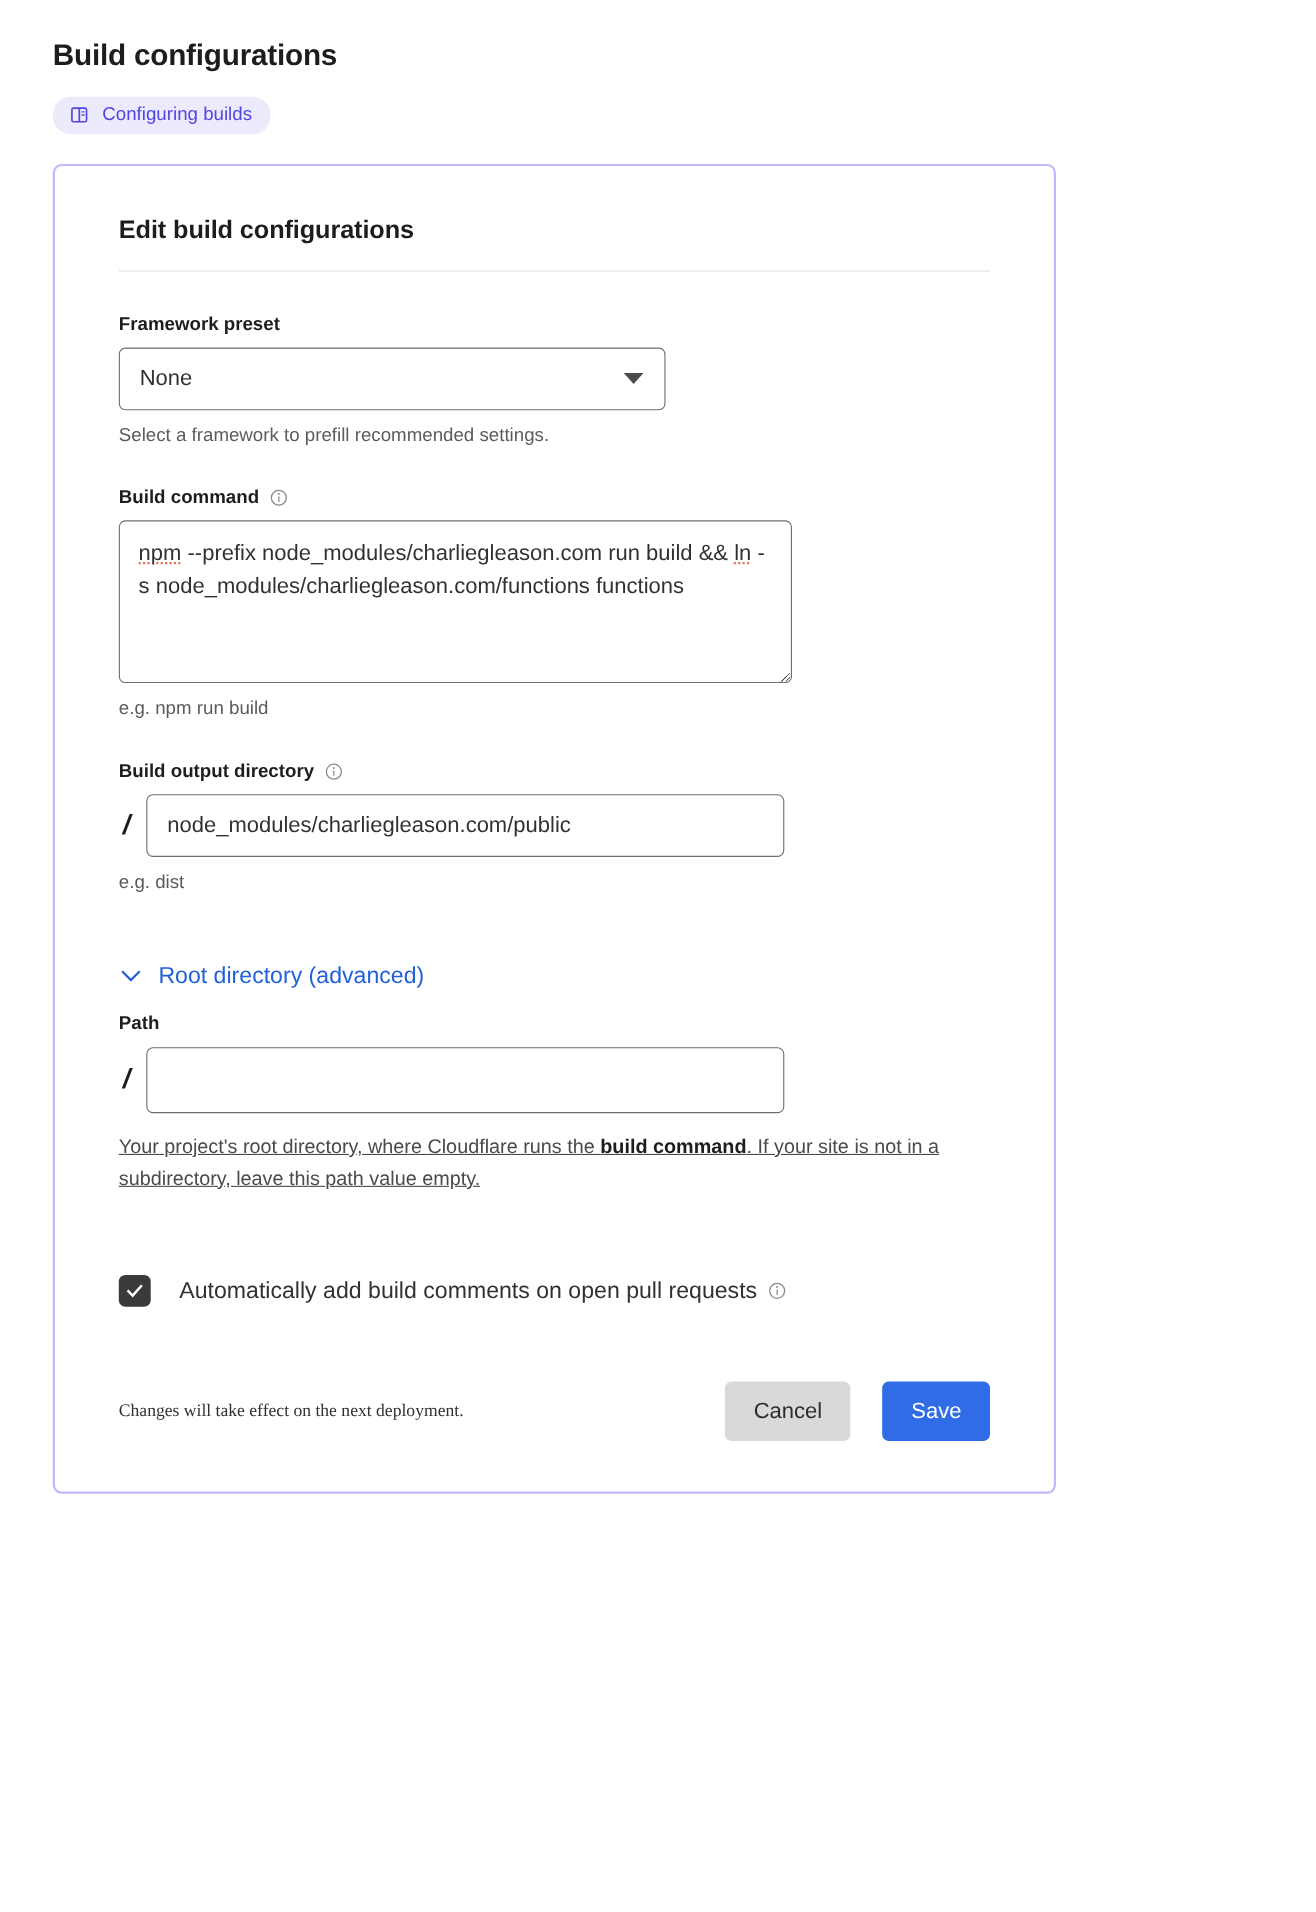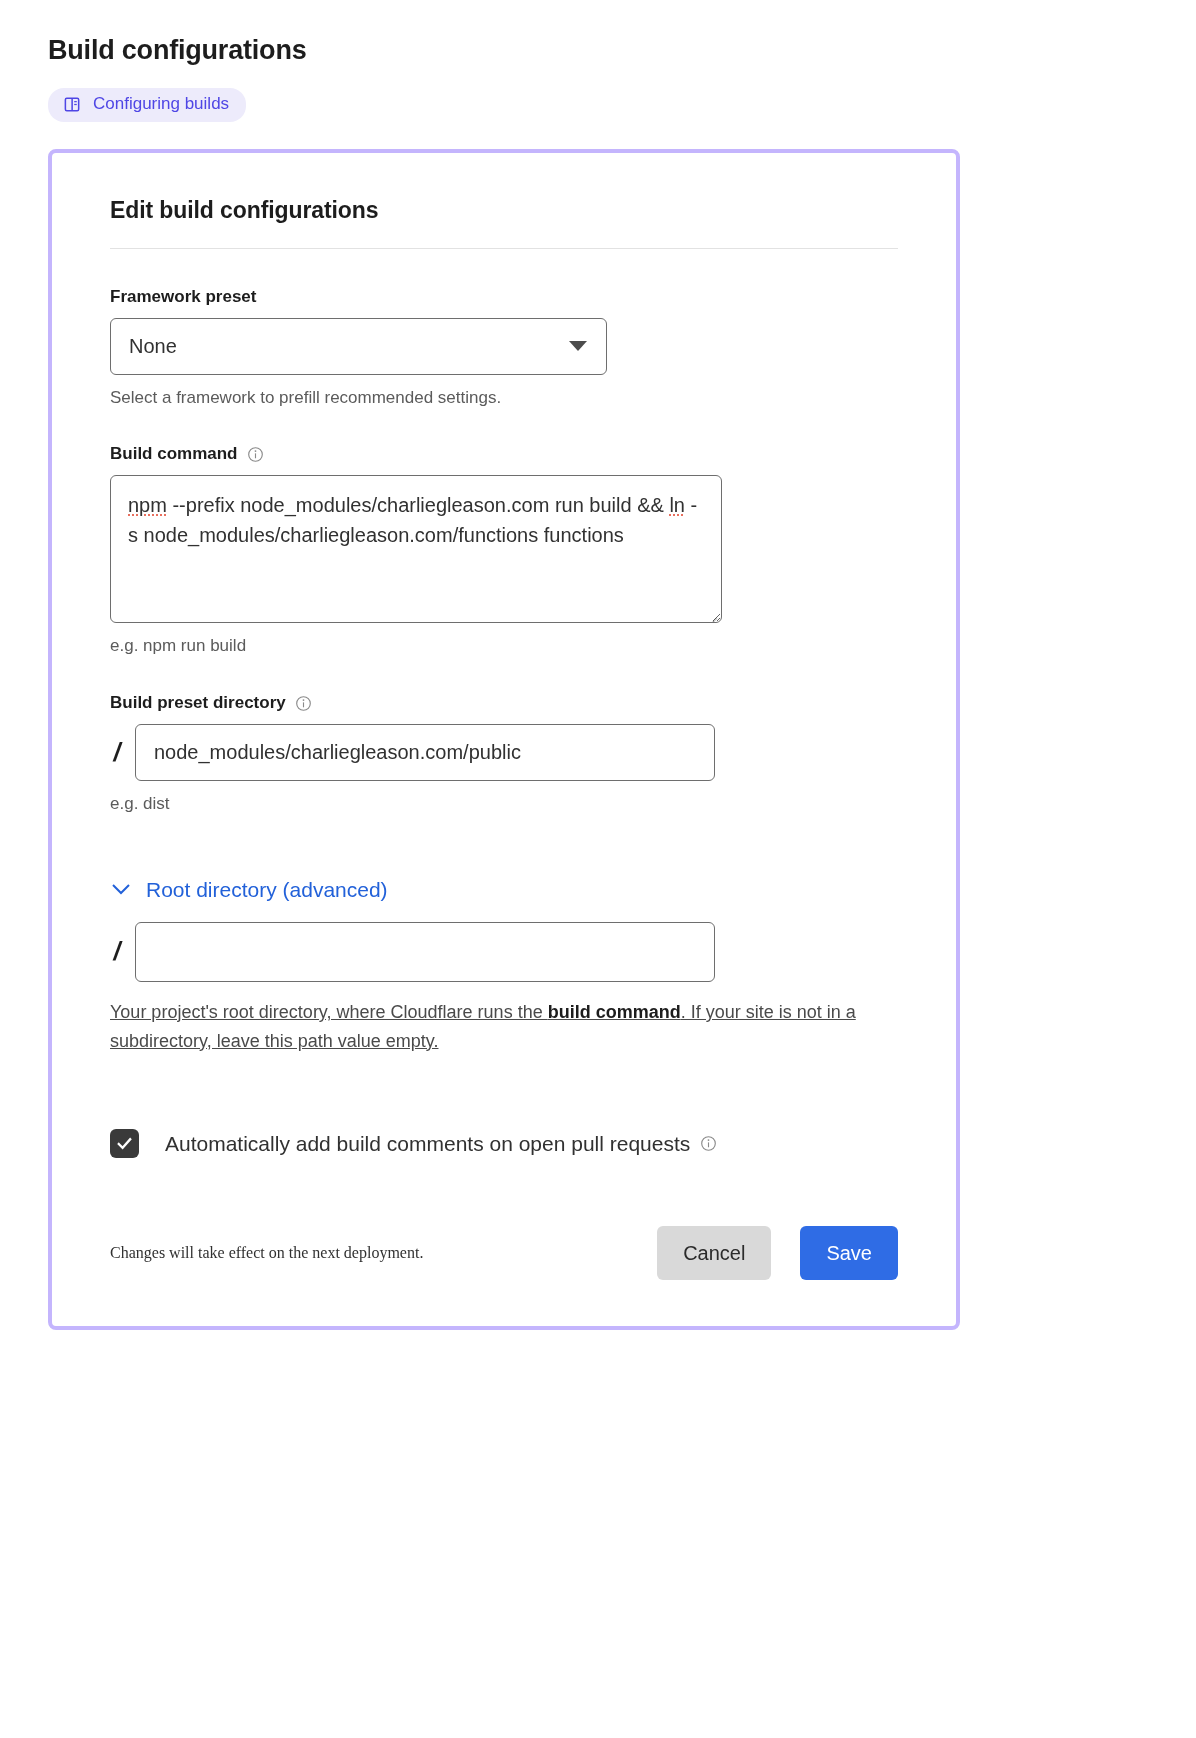--- a/index.html
+++ b/index.html
@@ -51,21 +51,21 @@
   .doc-badge .badge-label {
     font-size: 17px;
     color: #4f46e5;
     line-height: 1.2;
   }
   .book-icon { display: flex; align-items: center; }
 
   
   .card {
     margin: 27px 48px 0 48px;
-    border: 4px solid #c4b5fd;
+    border: 2px solid #c4b5fd;
     border-radius: 8px;
     background: #ffffff;
     padding: 44px 58px 46px 58px;
   }
   .card-title {
     font-size: 23px;
     font-weight: bold;
     color: #1d1d1d;
     margin: 0 0 24px 0;
     letter-spacing: -0.1px;
@@ -318,21 +318,21 @@
       </div>
       <div class="textarea-box"><span class="spell">npm</span><span> --prefix node_modules/charliegleason.com run build &amp;&amp; </span><span class="spell">ln</span><span> -s node_modules/charliegleason.com/functions functions</span><span class="resize-grip"><svg width="13" height="13" viewBox="0 0 13 13">
               <line x1="12" y1="3" x2="3" y2="12" stroke="#8a8a8a" stroke-width="1.1"></line>
               <line x1="12" y1="7.5" x2="7.5" y2="12" stroke="#8a8a8a" stroke-width="1.1"></line>
             </svg></span></div>
       <div class="helper">e.g. npm run build</div>
     </div>
 
     <div class="field">
       <div class="field-label">
-        <span>Build preset directory</span>
+        <span>Build output directory</span>
         <span class="info-icon">
           <svg width="17" height="17" viewBox="0 0 18 18" fill="none">
             <circle cx="9" cy="9" r="7.2" stroke="#8a8a8a" stroke-width="1.2"></circle>
             <circle cx="9" cy="5.4" r="0.95" fill="#8a8a8a"></circle>
             <line x1="9" y1="7.8" x2="9" y2="13" stroke="#8a8a8a" stroke-width="1.2"></line>
           </svg>
         </span>
       </div>
       <div class="slash-row">
         <span class="slash">/</span>
@@ -344,20 +344,21 @@
     <div class="disclosure">
       <span class="chev">
         <svg width="22" height="14" viewBox="0 0 22 14" fill="none">
           <polyline points="3,3 11,11 19,3" stroke="#2261d9" stroke-width="2" fill="none"></polyline>
         </svg>
       </span>
       <span class="disclosure-label">Root directory (advanced)</span>
     </div>
 
     <div class="field">
+      <div class="path-label">Path</div>
       <div class="slash-row">
         <span class="slash">/</span>
         <input class="text-input path" type="text" value="" style="">
       </div>
       <div class="path-helper">
         <span>Your project's root directory, where Cloudflare runs the </span><b>build command</b><span>. If your site is not in a subdirectory, leave this path value empty.</span>
       </div>
     </div>
 
     <div class="checkbox-row">

